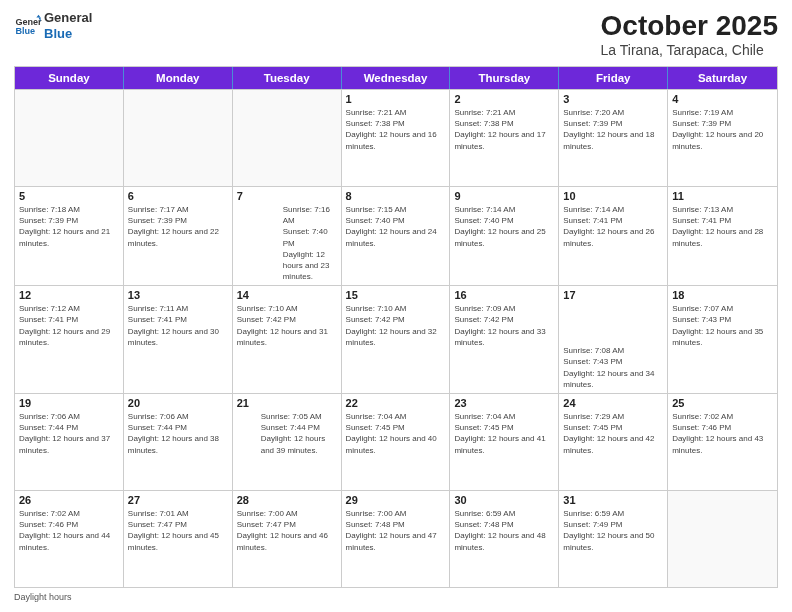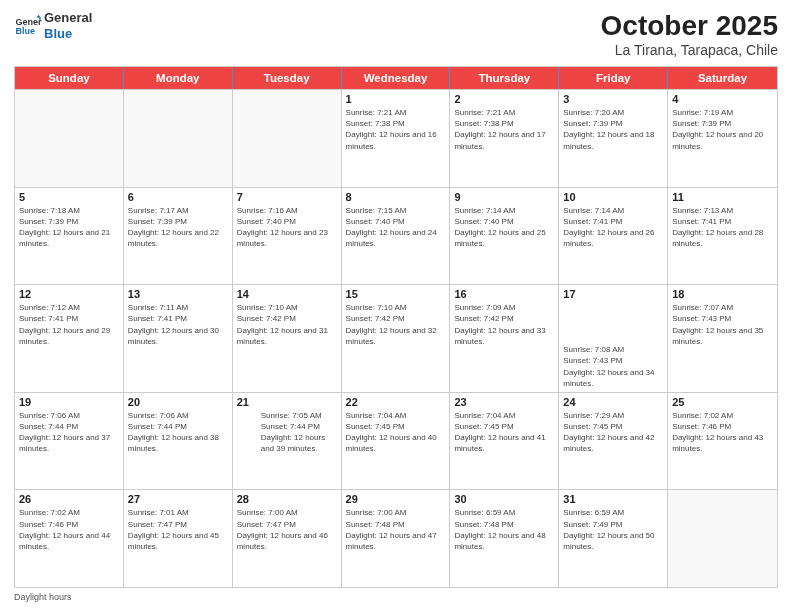--- a/index.html
+++ b/index.html
@@ -26,42 +26,42 @@
     .logo {
       display: flex;
       align-items: center;
       gap: 2px;
     }
     .logo-icon {
       width: 28px;
       height: 28px;
     }
     .title-block {
-      text-align: right;
+      text-align: left;
     }
     .title-block h1 {
       font-size: 28px;
       font-weight: bold;
       color: #222;
     }
     .title-block h2 {
       font-size: 14px;
       font-weight: normal;
       color: #444;
     }
     .calendar {
       flex: 1;
       display: flex;
       flex-direction: column;
       border: 1px solid #ccc;
     }
     .cal-header-row {
       display: grid;
       grid-template-columns: repeat(7, 1fr);
-      background: #ef4444;
+      background: #6d28d9;
     }
     .cal-header-cell {
       color: #fff;
       text-align: center;
       font-size: 11.5px;
       font-weight: bold;
       padding: 5px 2px;
       border-right: 1px solid #4a8dd5;
     }
     .cal-header-cell:last-child { border-right: none; }
@@ -176,21 +176,21 @@
 Daylight: 12 hours and 21 minutes.</div>
           </div>
           <div class="cal-cell">
             <div class="day-number">6</div>
             <div class="day-info" style="white-space: pre-line;">Sunrise: 7:17 AM
 Sunset: 7:39 PM
 Daylight: 12 hours and 22 minutes.</div>
           </div>
           <div class="cal-cell">
             <div class="day-number">7</div>
-            <div class="day-info" style="white-space: pre-line;">Sunrise: 7:16 AM
+            <div class="day-info" style="white-space: pre-line; margin-left: 46px;">Sunrise: 7:16 AM
 Sunset: 7:40 PM
 Daylight: 12 hours and 23 minutes.</div>
           </div>
           <div class="cal-cell">
             <div class="day-number">8</div>
             <div class="day-info" style="white-space: pre-line;">Sunrise: 7:15 AM
 Sunset: 7:40 PM
 Daylight: 12 hours and 24 minutes.</div>
           </div>
           <div class="cal-cell">

